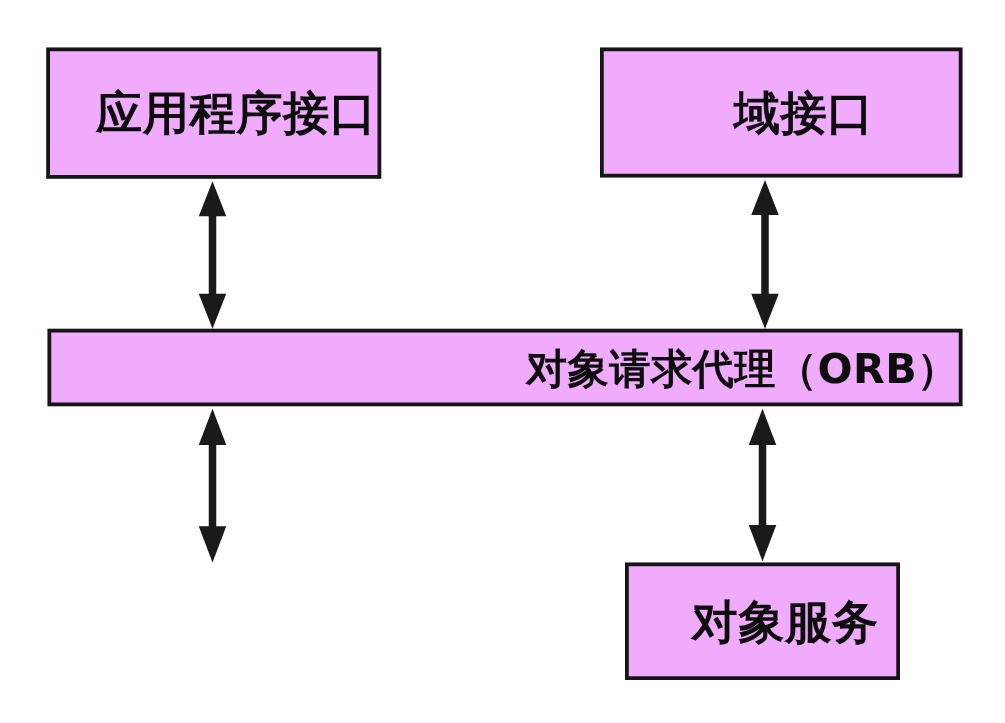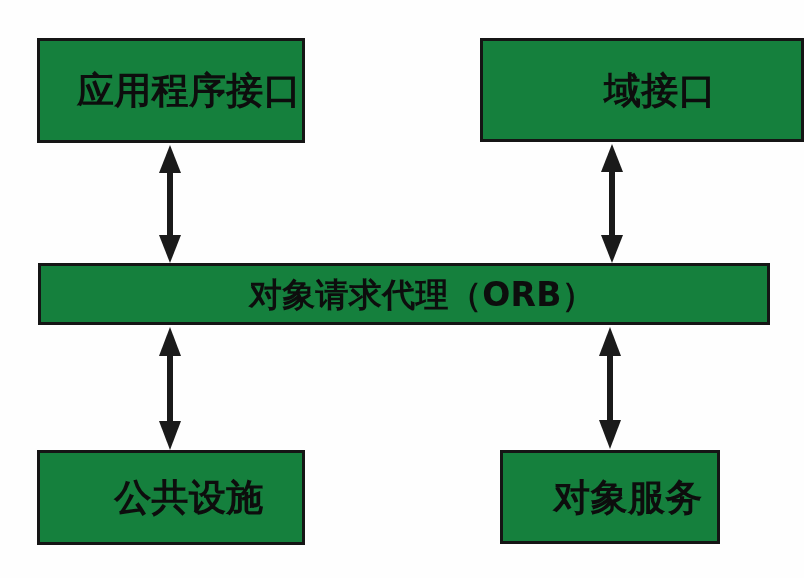--- a/index.html
+++ b/index.html
@@ -15,39 +15,39 @@
     background: #fefefe;
     overflow: hidden;
     font-family: "DejaVu Sans", "Liberation Sans", sans-serif;
   }
 
   
   .node {
     position: absolute;
     box-sizing: border-box;
     border: 3px solid #151515;
-    background: #15803d;
+    background: #f0abfc;
     display: flex;
     align-items: center;
     justify-content: center;
     padding-left: 36px;
   }
   .node .label {
     color: #0d0d0d;
     font-weight: 600;
     letter-spacing: 0.01em;
     white-space: nowrap;
     line-height: 1;
     text-align: center;
   }
 
   
   #node-api      { left: 37px;  top: 38px;  width: 268px; height: 105px; }
-  #node-domain   { left: 480px; top: 38px;  width: 324px; height: 104px; }
-  #node-orb      { left: 38px;  top: 263px; width: 732px; height: 62px; }
+  #node-domain   { left: 480px; top: 38px;  width: 290px; height: 104px; }
+  #node-orb      { left: 38px;  top: 263px; width: 732px; height: 62px; justify-content: flex-end; }
   #node-facility { left: 37px;  top: 450px; width: 268px; height: 95px; }
   #node-services { left: 500px; top: 450px; width: 220px; height: 94px; }
 
   #node-api      .label { font-size: 37px; }
   #node-domain   .label { font-size: 37px; }
   #node-orb      .label { font-size: 33px; }
   #node-facility .label { font-size: 37px; }
   #node-services .label { font-size: 37px; }
 
   
@@ -83,23 +83,20 @@
   </div>
 
   <div class="node" id="node-domain">
     <span class="label">域接口</span>
   </div>
 
   <div class="node" id="node-orb">
     <span class="label">对象请求代理（ORB）</span>
   </div>
 
-  <div class="node" id="node-facility">
-    <span class="label">公共设施</span>
-  </div>
 
   <div class="node" id="node-services">
     <span class="label">对象服务</span>
   </div>
 
   <div class="connector" id="conn-api-orb">
     <svg width="32" height="122" viewBox="0 0 32 122" xmlns="http://www.w3.org/2000/svg">
       <polygon points="16,2 27,30 5,30" fill="#1a1a1a"></polygon>
       <rect x="13" y="26" width="6" height="72" fill="#1a1a1a"></rect>
       <polygon points="16,120 27,92 5,92" fill="#1a1a1a"></polygon>

